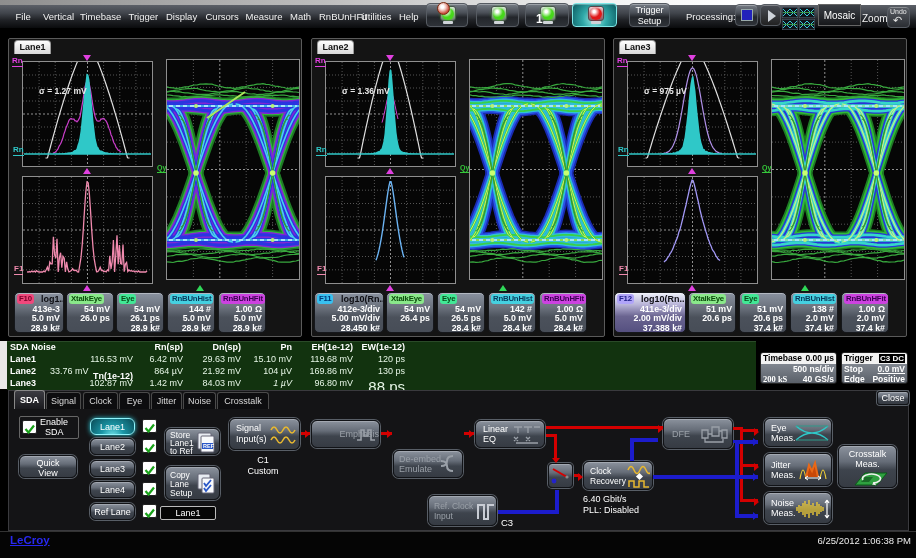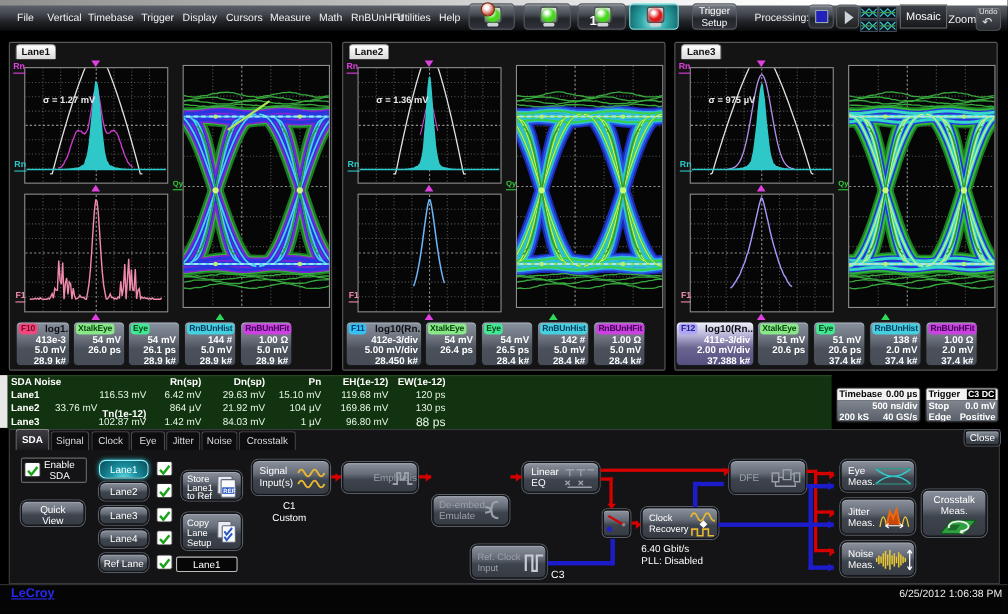--- a/index.html
+++ b/index.html
@@ -728,40 +728,40 @@
 <div class="abs" style="left:50px;top:366px;width:70px;text-align:left;color:#e6f6e6;font-size:9px;">33.76 mV</div>
 <div class="abs" style="left:113px;top:366px;width:70px;text-align:right;color:#e6f6e6;font-size:9px;">864 µV</div>
 <div class="abs" style="left:171px;top:366px;width:70px;text-align:right;color:#e6f6e6;font-size:9px;">21.92 mV</div>
 <div class="abs" style="left:222px;top:366px;width:70px;text-align:right;color:#e6f6e6;font-size:9px;">104 µV</div>
 <div class="abs" style="left:283px;top:366px;width:70px;text-align:right;color:#e6f6e6;font-size:9px;">169.86 mV</div>
 <div class="abs" style="left:335px;top:366px;width:70px;text-align:right;color:#e6f6e6;font-size:9px;">130 ps</div>
 <div class="abs" style="left:10px;top:378px;color:#fff;font-size:9px;font-weight:bold;">Lane3</div>
 <div class="abs" style="left:63px;top:378px;width:70px;text-align:right;color:#e6f6e6;font-size:9px;">102.87 mV</div>
 <div class="abs" style="left:113px;top:378px;width:70px;text-align:right;color:#e6f6e6;font-size:9px;">1.42 mV</div>
 <div class="abs" style="left:171px;top:378px;width:70px;text-align:right;color:#e6f6e6;font-size:9px;">84.03 mV</div>
-<div class="abs" style="left:222px;top:378px;width:70px;text-align:right;color:#e6f6e6;font-size:9px;">1 µV</div>
+<div class="abs" style="left:222px;top:378px;width:70px;text-align:right;color:#e6f6e6;font-size:9px;font-style:italic;">1 µV</div>
 <div class="abs" style="left:283px;top:378px;width:70px;text-align:right;color:#e6f6e6;font-size:9px;">96.80 mV</div>
-<div class="abs" style="left:335px;top:378px;width:70px;text-align:right;color:#e6f6e6;font-size:11px;">88 ps</div>
+<div class="abs" style="left:335px;top:378px;width:70px;text-align:right;color:#e6f6e6;font-size:15px;">88 ps</div>
 <div class="abs" style="left:760px;top:352px;width:77px;height:32px;border-radius:3px;overflow:hidden;border:1px solid #222;">
       <div class="abs" style="left:0;top:0;width:77px;height:11px;background:#f2f2f2;"></div>
       <div class="abs" style="left:2px;top:0px;color:#000;font-size:8.5px;font-weight:bold;">Timebase</div>
       <div class="abs" style="right:2px;top:0px;color:#000;font-size:8.5px;font-weight:bold;">0.00 µs</div>
       <div class="abs" style="left:0;top:11px;width:77px;height:21px;background:linear-gradient(#80868f,#555b64);"></div>
       <div class="abs" style="left:2px;top:11px;color:#fff;font-size:8.5px;font-weight:bold;"></div>
       <div class="abs" style="right:2px;top:11px;color:#fff;font-size:8.5px;font-weight:bold;">500 ns/div</div>
-      <div class="abs" style="left:2px;top:21px;color:#fff;font-size:8.5px;font-weight:bold;">200 kS</div>
+      <div class="abs" style="left:2px;top:21px;color:#fff;font-size:8.5px;font-weight:bold;font-family:Liberation Serif, serif;">200 kS</div>
       <div class="abs" style="right:2px;top:21px;color:#fff;font-size:8.5px;font-weight:bold;">40 GS/s</div>
     </div>
 <div class="abs" style="left:841px;top:352px;width:67px;height:32px;border-radius:3px;overflow:hidden;border:1px solid #222;">
       <div class="abs" style="left:0;top:0;width:67px;height:11px;background:#f2f2f2;"></div>
       <div class="abs" style="left:2px;top:0px;color:#000;font-size:8.5px;font-weight:bold;">Trigger</div>
       <div class="abs" style="right:2px;top:1px;background:#000;color:#fff;font-size:8px;font-weight:bold;padding:0 1px;">C3 DC</div>
       <div class="abs" style="left:0;top:11px;width:67px;height:21px;background:linear-gradient(#80868f,#555b64);"></div>
       <div class="abs" style="left:2px;top:11px;color:#fff;font-size:8.5px;font-weight:bold;">Stop</div>
-      <div class="abs" style="right:2px;top:11px;color:#fff;font-size:8.5px;font-weight:bold;">0.0 mV</div>
+      <div class="abs" style="right:2px;top:11px;color:#fff;font-size:8.5px;font-weight:bold;text-decoration:underline;">0.0 mV</div>
       <div class="abs" style="left:2px;top:21px;color:#fff;font-size:8.5px;font-weight:bold;">Edge</div>
       <div class="abs" style="right:2px;top:21px;color:#fff;font-size:8.5px;font-weight:bold;">Positive</div>
     </div>
 <div class="abs" style="left:8px;top:390px;width:901px;height:141px;background:#141416;border:1px solid #3a3a3e;"></div>
 <div class="tab2" style="left:14px;top:390px;width:31px;height:19px;background:linear-gradient(#3c3c42,#1a1a1e);color:#fff;line-height:19px;border-color:#888;font-weight:bold;">SDA</div>
 <div class="tab2" style="left:46px;top:392px;width:35px;height:17px;line-height:17px;">Signal</div>
 <div class="tab2" style="left:83px;top:392px;width:35px;height:17px;line-height:17px;">Clock</div>
 <div class="tab2" style="left:119px;top:392px;width:31px;height:17px;line-height:17px;">Eye</div>
 <div class="tab2" style="left:151px;top:392px;width:31px;height:17px;line-height:17px;">Jitter</div>
 <div class="tab2" style="left:183px;top:392px;width:33px;height:17px;line-height:17px;">Noise</div>

